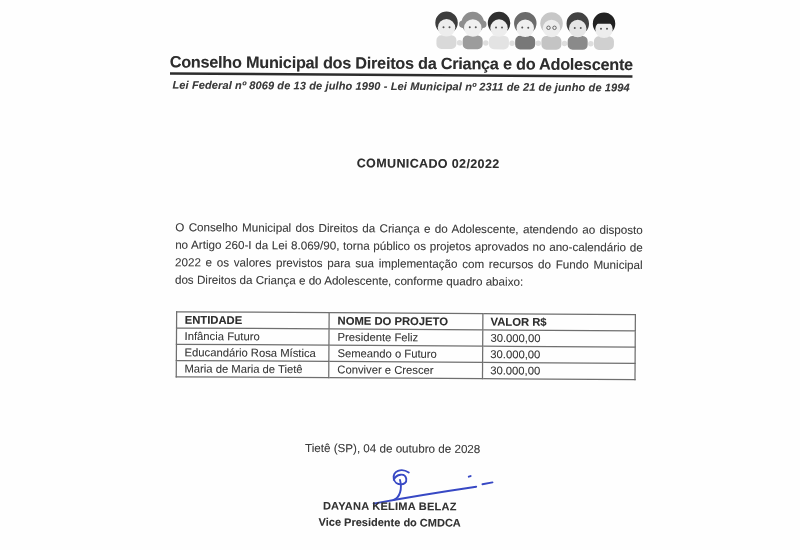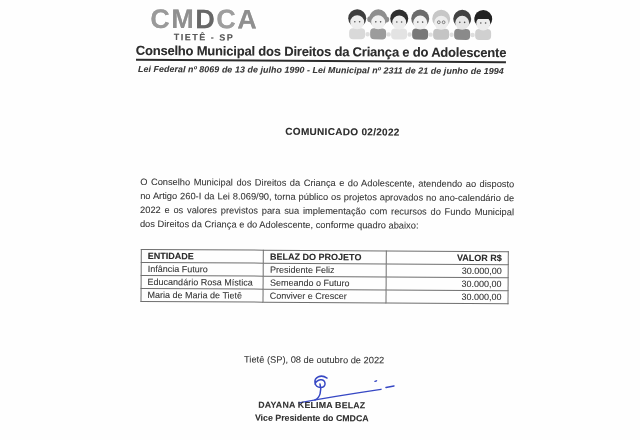--- a/index.html
+++ b/index.html
@@ -51,39 +51,35 @@
   .tbl-wrap { position:absolute; left:141px; top:250px; width:368px; }
   table { width:100%; border-collapse:collapse; table-layout:fixed; }
   td, th {
     border:1px solid #6f6f6f;
     font-size:9px; color:#3a3a3a;
     padding:1px 6px; height:11px;
     text-align:left; font-weight:normal;
     overflow:hidden; white-space:nowrap;margin-left:16px;
   }
   th { font-weight:bold; color:#2e2e2e; }
-  th.val, td.val { text-align:right; }
+  th.val, td.val { text-align:left; }
   
   .date-wrap { position:absolute; left:0; right:10px; top:349px; text-align:center; }
   .date-line { font-size:9.3px; color:#3d3d3d; }
   .sig-ink { position:absolute; left:288px; top:374px; }
   .sig-block { position:absolute; left:0; right:14px; top:400px; text-align:center; }
   .sig-name { font-size:8.8px; font-weight:bold; color:#333; letter-spacing:0.2px; }
   .sig-role { font-size:8.8px; font-weight:bold; color:#333; margin-top:3px; }
 </style>
 </head>
 <body>
 
 <div class="page">
   <div class="doc">
 
-    <div class="logo-block">
-      <div class="logo-word"><span>C</span><span>M</span><span>D</span><span>C</span><span>A</span></div>
-      <div class="logo-sub">TIETÊ - SP</div>
-    </div>
 
     <svg class="kids" width="152" height="36" viewBox="0 0 152 36">
 
       <g fill="#dedede">
         <circle cx="21.5" cy="29" r="2.2"></circle>
           <circle cx="42.5" cy="29" r="2.2"></circle>
         <circle cx="63.5" cy="29" r="2.2"></circle>
           <circle cx="84.5" cy="29" r="2.2"></circle>
         <circle cx="105.5" cy="29" r="2.2"></circle>
           <circle cx="126.5" cy="29" r="2.2"></circle>
@@ -146,21 +142,21 @@
       <span class="heading">COMUNICADO 02/2022</span>
     </div>
 
     <p class="body-par">O Conselho Municipal dos Direitos da Criança e do Adolescente, atendendo ao disposto no Artigo 260-I da Lei 8.069/90, torna público os projetos aprovados no ano-calendário de 2022 e os valores previstos para sua implementação com recursos do Fundo Municipal dos Direitos da Criança e do Adolescente, conforme quadro abaixo:</p>
 
     <div class="tbl-wrap">
       <table>
         <thead>
           <tr>
             <th>ENTIDADE</th>
-            <th>BELAZ DO PROJETO</th>
+            <th>NOME DO PROJETO</th>
             <th class="val">VALOR R$</th>
           </tr>
         </thead>
         <tbody>
           <tr>
             <td>Infância Futuro</td>
             <td>Presidente Feliz</td>
             <td class="val">30.000,00</td>
           </tr>
           <tr>
@@ -171,21 +167,21 @@
           <tr>
             <td>Maria de Maria de Tietê</td>
             <td>Conviver e Crescer</td>
             <td class="val">30.000,00</td>
           </tr>
         </tbody>
       </table>
     </div>
 
     <div class="date-wrap">
-      <span class="date-line">Tietê (SP), 08 de outubro de 2022</span>
+      <span class="date-line">Tietê (SP), 04 de outubro de 2028</span>
     </div>
 
     <svg class="sig-ink" width="116" height="34" viewBox="0 0 116 34">
       <g fill="none" stroke-width="1.5" stroke-linecap="round">
         <path d="M40,4 C34,0 27,3 28,9 C29,15 39,15 38,9 C37,4 30,5 28,10" stroke="#3748c4"></path>
         <path d="M33,10 C35,17 33,24 28,26" stroke="#3748c4"></path>
         <path d="M12,29 C38,24 68,19 94,15" stroke="#3748c4"></path>
         <path d="M99,13 l8,-1.5" stroke="#3748c4"></path>
         <path d="M88,7 l1.5,-0.5" stroke="#3748c4"></path>
       </g>

